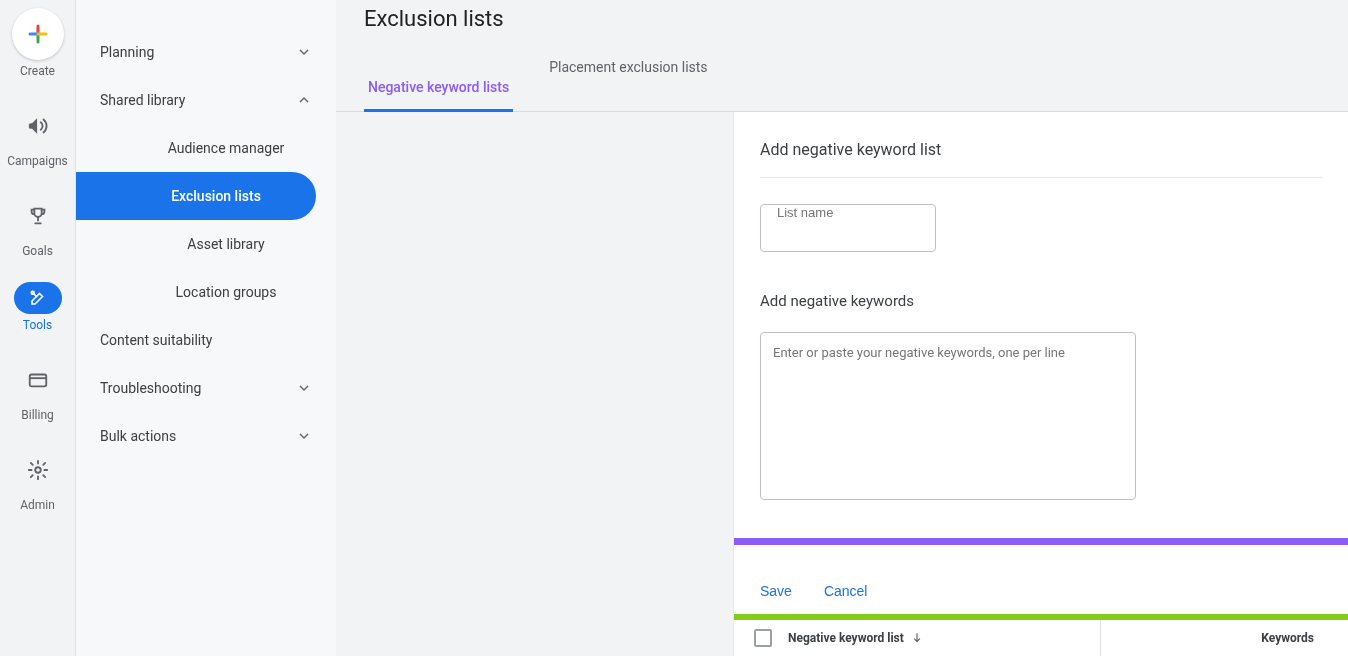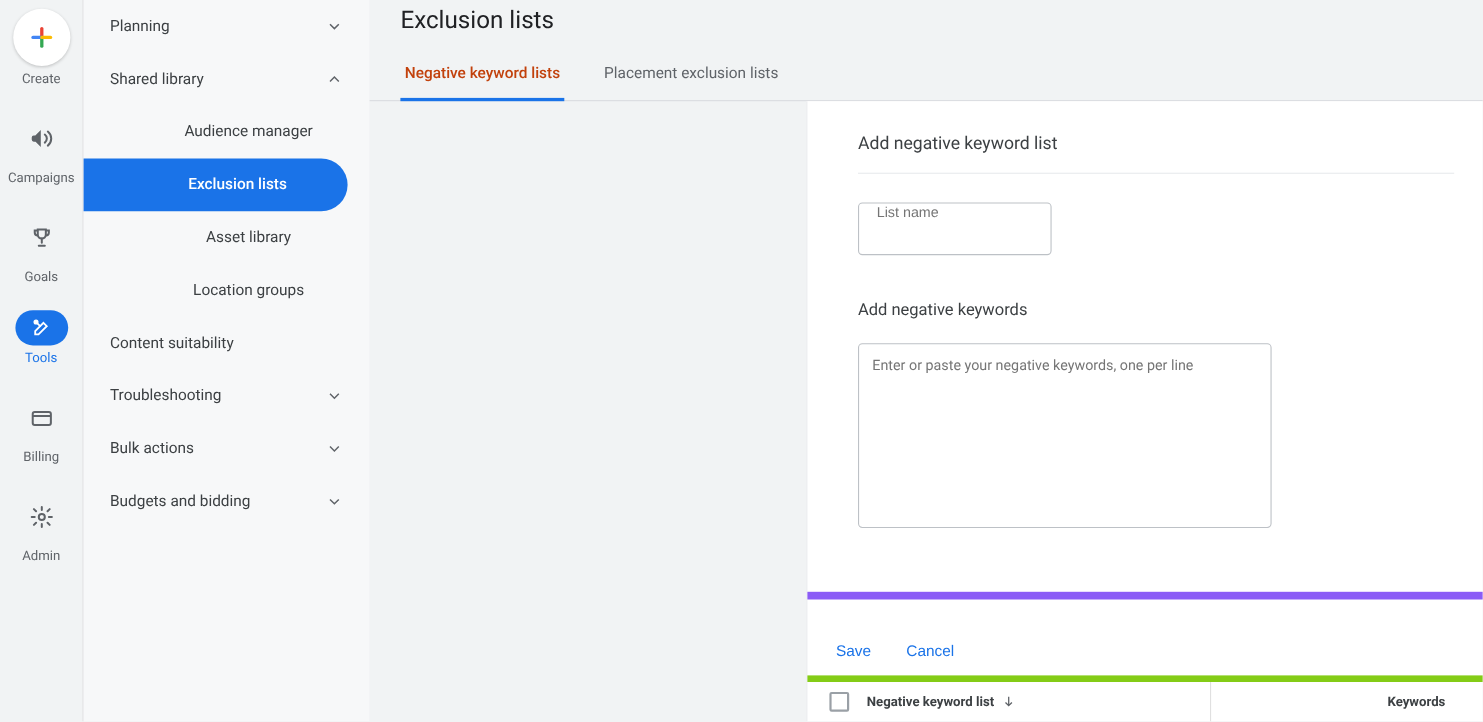--- a/index.html
+++ b/index.html
@@ -56,21 +56,21 @@
     .rail-label {
       font-size: 12px;
       color: #5f6368;
       margin-top: 4px;
     }
 
     
     .submenu {
       width: 260px;
       background: #f7f8f9;
-      padding-top: 0;
+      padding-top: 28px;
       flex-shrink: 0;
     }
     .submenu-item {
       display: flex;
       align-items: center;
       justify-content: space-between;
       height: 48px;
       padding: 0 24px 0 24px;
       font-size: 14px;
       color: #3c4043;
@@ -117,36 +117,37 @@
     }
     .tab {
       padding: 0 4px 14px 4px;
       font-size: 14px;
       color: #5f6368;
       cursor: pointer;
       border-bottom: 3px solid transparent;
       margin-bottom: -1px;
     }
     .tab.active {
-      color: #c2410c;
+      color: #8b5cf6;
       border-bottom-color: #1a73e8;
       font-weight: 500;
+      margin-top: 20px;
     }
 
     .content-row { flex: 1; display: flex; }
     .content-left { flex: 1; }
     .form-panel {
       width: 615px;
       background: #fff;
       border-left: 1px solid #e8eaed;
       padding: 28px 0 0 0;
       display: flex;
       flex-direction: column;
     }
-    .form-section { padding: 0 26px; margin-left: 20px; }
+    .form-section { padding: 0 26px; }
     .form-title {
       font-size: 16px;
       color: #3c4043;
       padding-bottom: 18px;
       border-bottom: 1px solid #e8eaed;
     }
     .input-box {
       margin-top: 26px;
       width: 176px;
       height: 48px;
@@ -323,26 +324,20 @@
     <svg class="chev" viewBox="0 0 24 24" fill="none" stroke="#5f6368" stroke-width="2">
         <path d="M6 9l6 6 6-6"></path>
       </svg>
   </div>
   <div class="submenu-item">
     <span>Bulk actions</span>
     <svg class="chev" viewBox="0 0 24 24" fill="none" stroke="#5f6368" stroke-width="2">
         <path d="M6 9l6 6 6-6"></path>
       </svg>
   </div>
-  <div class="submenu-item">
-    <span>Budgets and bidding</span>
-    <svg class="chev" viewBox="0 0 24 24" fill="none" stroke="#5f6368" stroke-width="2">
-        <path d="M6 9l6 6 6-6"></path>
-      </svg>
-  </div>
 </div>
 
 <div class="main">
   <div class="page-header">
     <div class="page-title">Exclusion lists</div>
   </div>
   <div class="tabs">
     <div class="tab active">Negative keyword lists</div>
     <div class="tab">Placement exclusion lists</div>
   </div>

